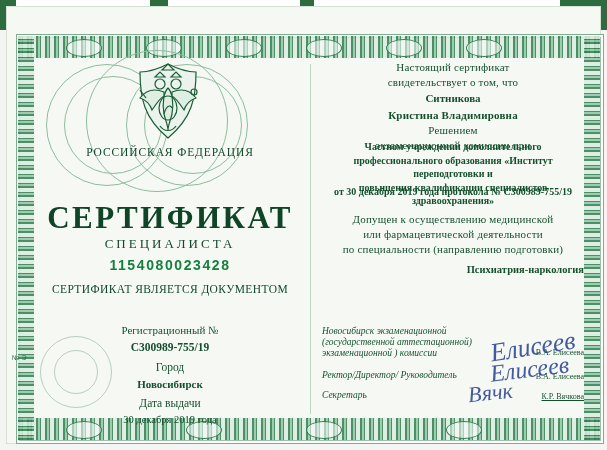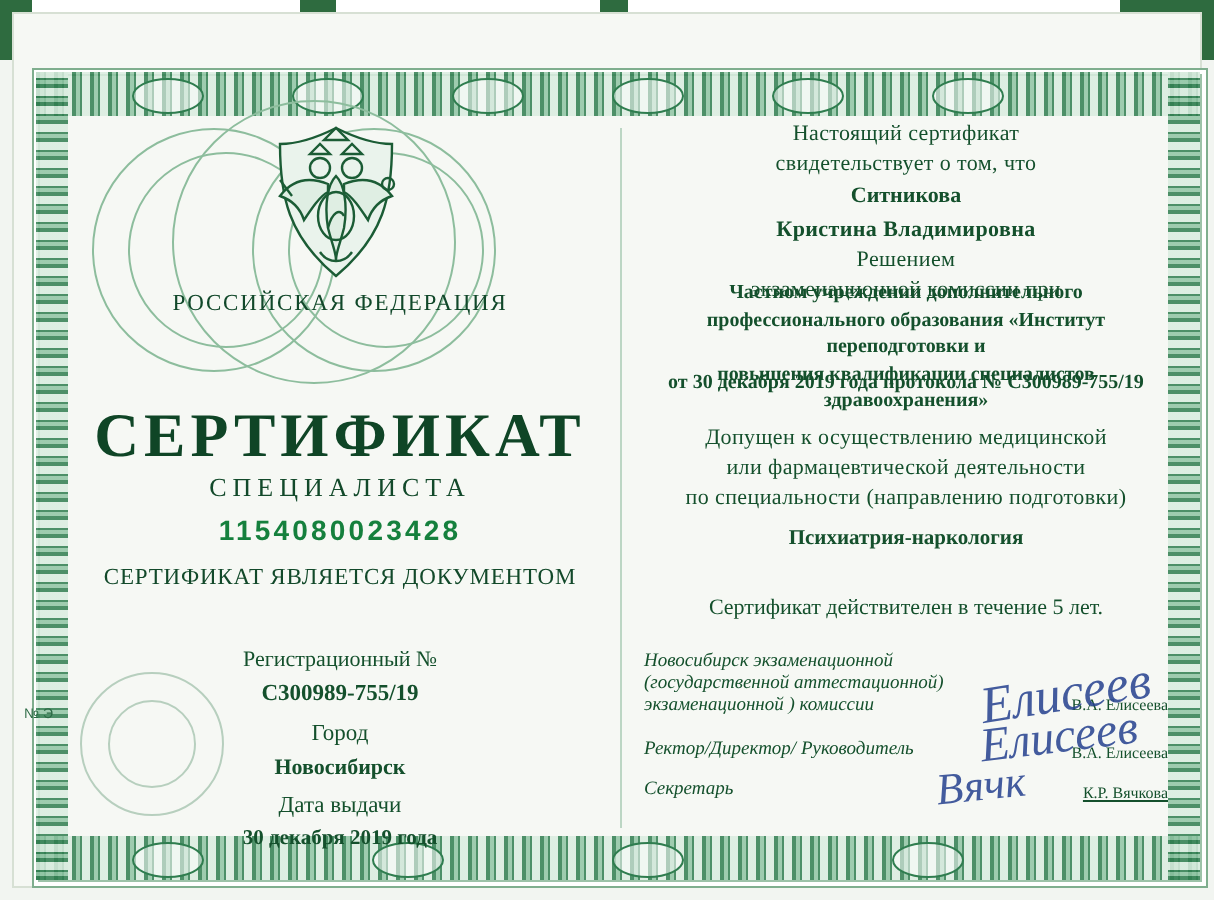--- a/index.html
+++ b/index.html
@@ -191,21 +191,21 @@
   }
   .date-label {
     position: absolute;
     left: 0; top: 339px; width: 268px;
     font-size: 11.5px;
   }
   .date-value {
     position: absolute;
     left: 0; top: 356px; width: 268px;
     font-size: 10.5px;
-    font-weight: bold;
+    font-weight: normal;
   }
   .side-code {
     position: absolute;
     left: -24px; top: 296px;
     font-size: 7px;
     color: #2b6a44;
     font-family: "Liberation Sans", sans-serif;
   }
 
   
@@ -221,21 +221,21 @@
     line-height: 15px;
     letter-spacing: .2px;
   }
   .r-block { position: absolute; width: 262px; left: 0; }
   .b-intro  { top: 2px; }
   .b-name   { top: 34px; font-weight: bold; font-size: 11px; }
   .b-dec    { top: 50px; }
   .b-org    { top: 82px; font-weight: bold; font-size: 10px; line-height: 13.5px; text-align: center; }
   .b-proto  { top: 128px; font-weight: bold; font-size: 10px; }
   .b-admit  { top: 154px; line-height: 15px; }
-  .b-spec   { top: 206px; font-weight: bold; font-size: 10.5px; }
+  .b-spec   { top: 206px; font-weight: bold; font-size: 10.5px; text-align: right; }
   .b-valid  { top: 240px; font-size: 11px; }
 
   .sign-area {
     position: absolute;
     left: 0; top: 268px;
     width: 262px; height: 92px;
     text-align: left;
   }
   .sg-row {
     position: absolute;
@@ -408,23 +408,20 @@
         <div class="r-block b-admit">
           <div class="r-line">Допущен к осуществлению медицинской</div>
           <div class="r-line">или фармацевтической деятельности</div>
           <div class="r-line">по специальности (направлению подготовки)</div>
         </div>
 
         <div class="r-block b-spec">
           <div>Психиатрия-наркология</div>
         </div>
 
-        <div class="r-block b-valid">
-          <div>Сертификат действителен в течение 5 лет.</div>
-        </div>
 
         <div class="sign-area">
           <div class="sg-row sg-1">Новосибирск экзаменационной</div>
           <div class="sg-row sg-2">(государственной аттестационной)</div>
           <div class="sg-row sg-3">экзаменационной ) комиссии</div>
           <div class="sg-row sg-4">Ректор/Директор/ Руководитель</div>
           <div class="sg-row sg-5">Секретарь</div>
 
           <div class="sg-name n-1">В.А. Елисеева</div>
           <div class="sg-name n-2">В.А. Елисеева</div>

